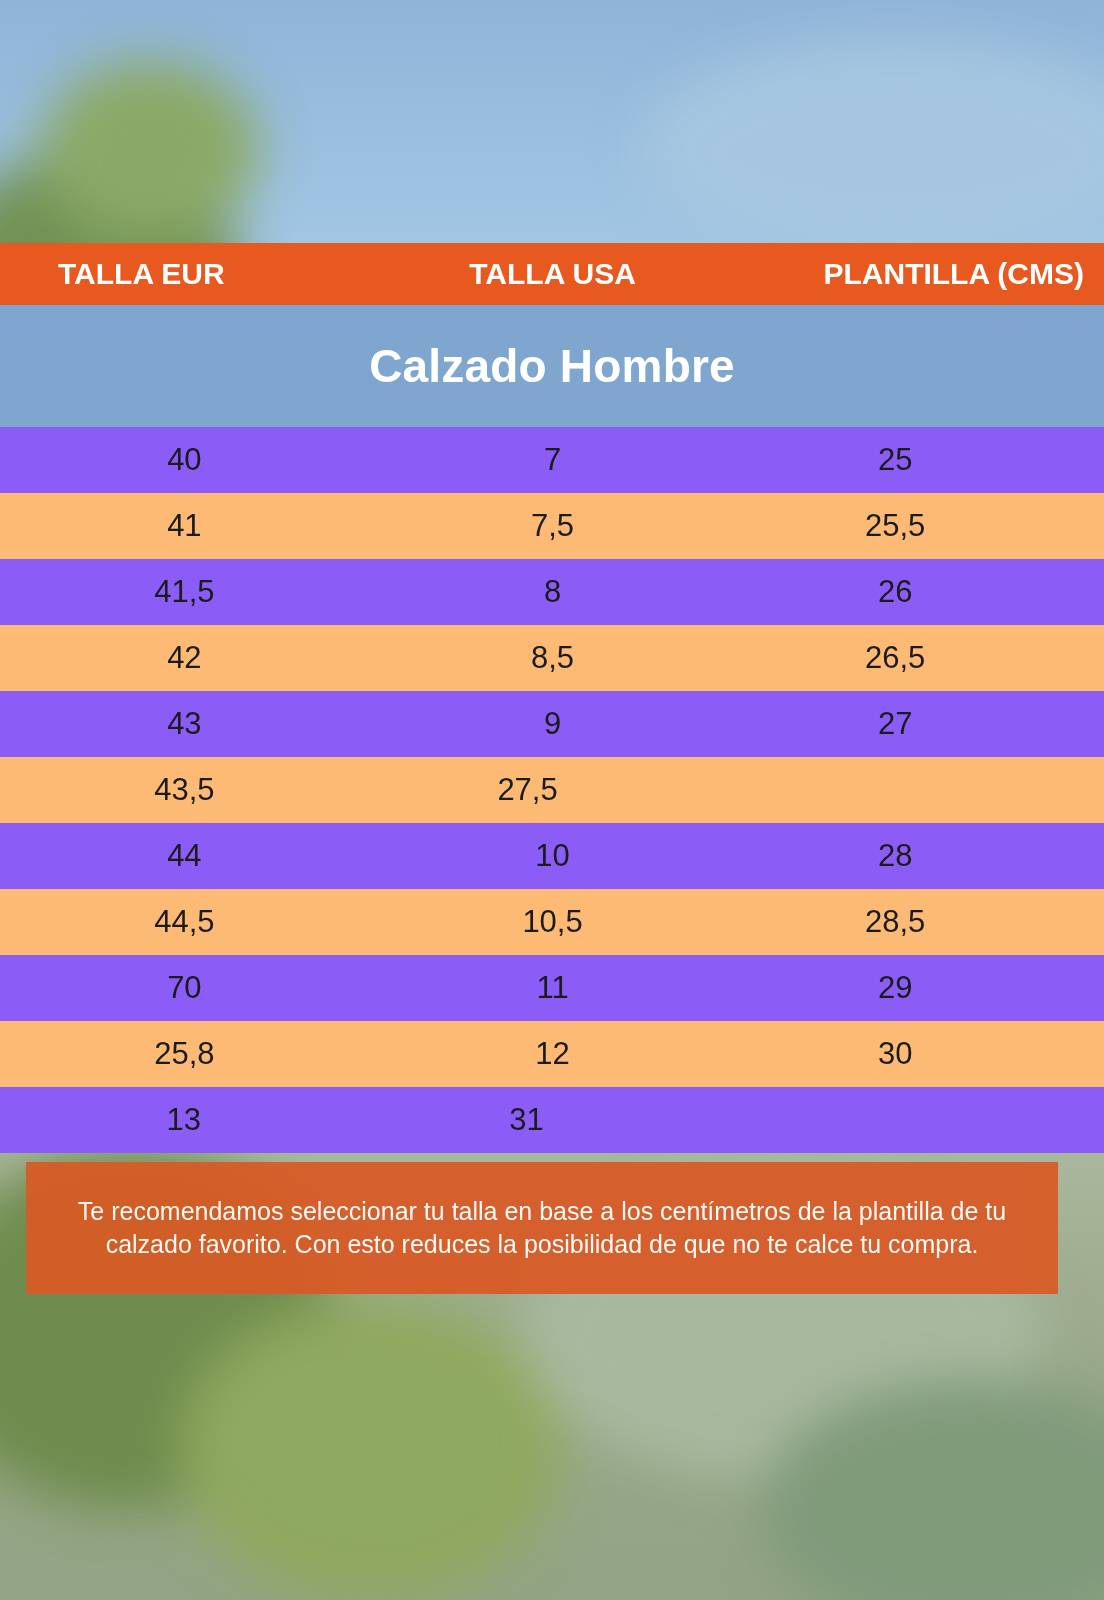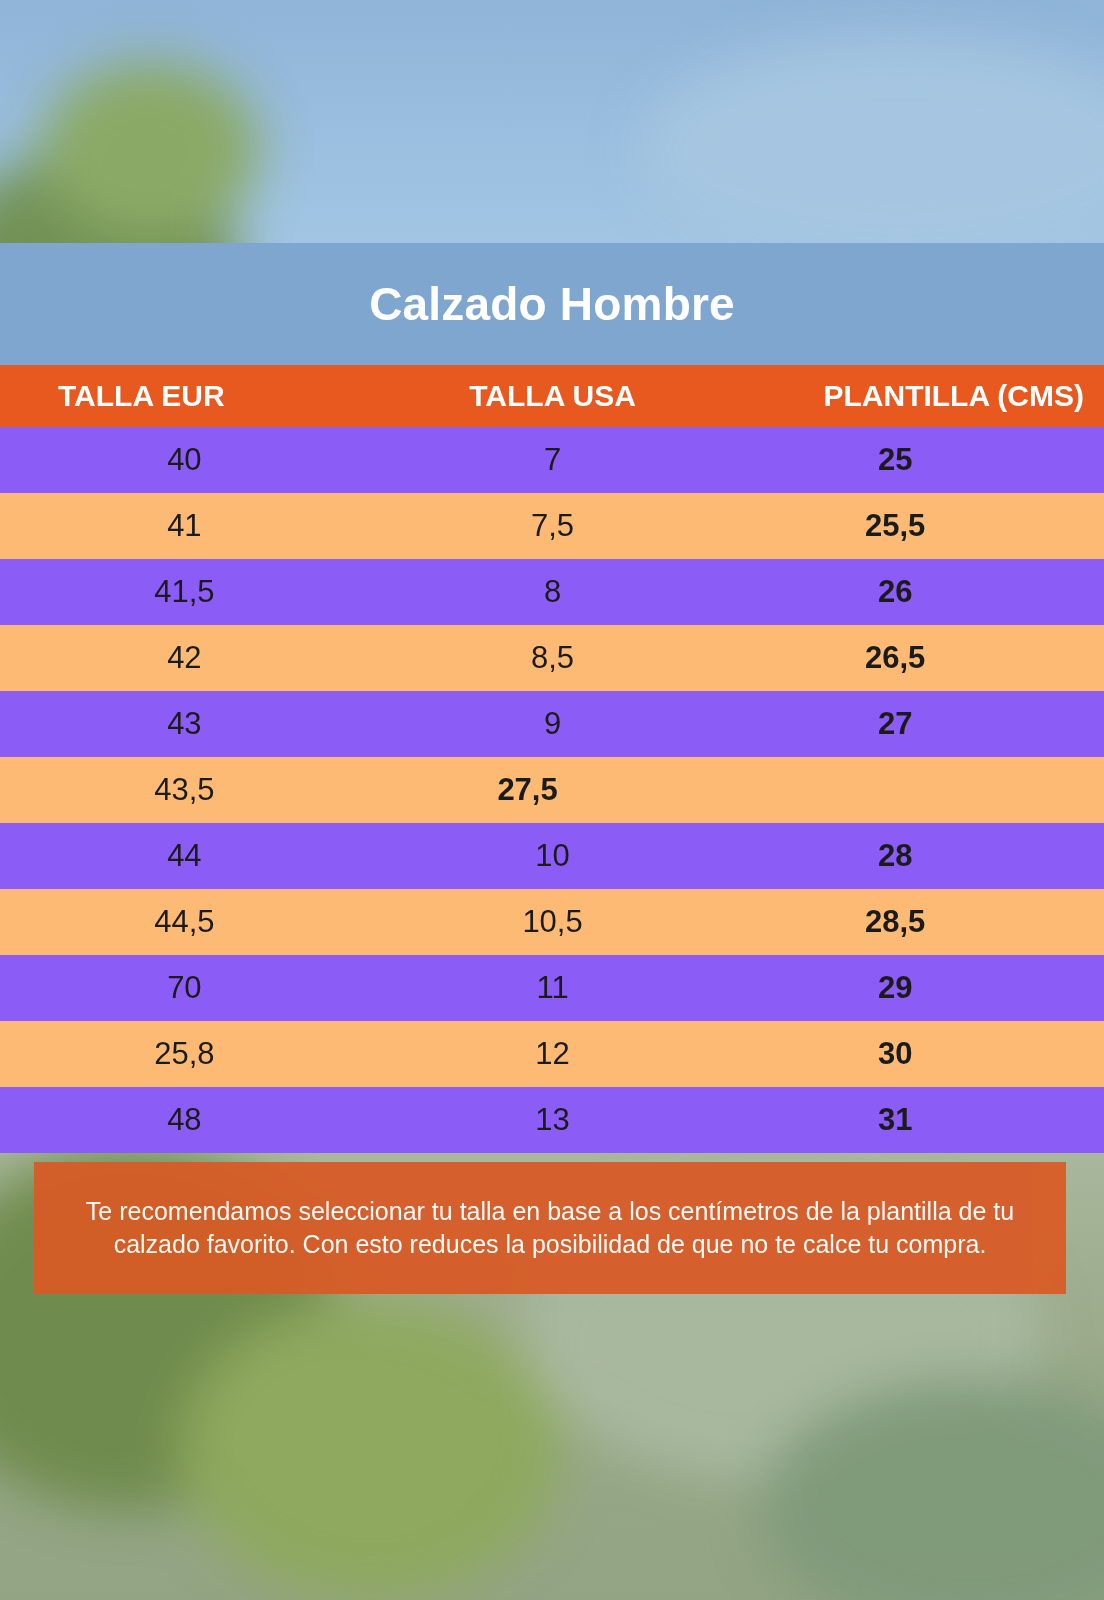--- a/index.html
+++ b/index.html
@@ -83,26 +83,26 @@
     height: 66px;
   }
   .data-row.odd  { background: #8b5cf6; }
   .data-row.even { background: #fdba74; }
   .data-row .cell {
     font-size: 31px;
     color: #1b1b1b;
     text-align: center;
   }
   .data-row .col1 { text-align: center; }
-  .data-row .col3 { text-align: center; padding-right: 50px; box-sizing: border-box; font-weight: bold; }
+  .data-row .col3 { text-align: center; padding-right: 50px; box-sizing: border-box; }
 
   
   #note-wrap {
     position: absolute;
-    left: 12px;
+    left: 4px;
     top: 1140px;
     width: 920px;
     height: 200px;
     padding-left: 24px;
   }
   #note {
     position: absolute;
     left: 22px;
     top: 22px;
     width: 1032px;
@@ -133,30 +133,30 @@
     <div class="blob" style="left:-80px; top:1150px; width:420px; height:360px; background:#6d8a4a;"></div>
     <div class="blob" style="left:180px; top:1300px; width:380px; height:300px; background:#8fa95c;"></div>
     <div class="blob" style="left:520px; top:1180px; width:520px; height:300px; background:#a9b9a0;"></div>
     <div class="blob" style="left:760px; top:1380px; width:420px; height:260px; background:#7f9a7a;"></div>
     <div class="blob" style="left:640px; top:40px; width:520px; height:220px; background:#a7c6e0;"></div>
   </div>
 </div>
 
 <div id="card">
 
-  <div id="title-bar">
-    <span class="title">Calzado Hombre</span>
-  </div>
-
   <div id="header-row">
     <div class="hcell col1">TALLA EUR</div>
     <div class="hcell col2">TALLA USA</div>
     <div class="hcell col3">PLANTILLA (CMS)</div>
   </div>
 
+  <div id="title-bar">
+    <span class="title">Calzado Hombre</span>
+  </div>
+
   <div id="table-body">
     <div class="data-row odd">
       <div class="cell col1">40</div>
       <div class="cell col2">7</div>
       <div class="cell col3">25</div>
     </div>
     <div class="data-row even">
       <div class="cell col1">41</div>
       <div class="cell col2">7,5</div>
       <div class="cell col3">25,5</div>
@@ -194,21 +194,20 @@
       <div class="cell col1">70</div>
       <div class="cell col2">11</div>
       <div class="cell col3">29</div>
     </div>
     <div class="data-row even">
       <div class="cell col1">25,8</div>
       <div class="cell col2">12</div>
       <div class="cell col3">30</div>
     </div>
     <div class="data-row odd">
-      <div class="cell col1">48</div>
       <div class="cell col2">13</div>
       <div class="cell col3">31</div>
     </div>
   </div>
 </div>
 
 <div id="note-wrap">
   <div id="note">
     <p>Te recomendamos seleccionar tu talla en base a los centímetros de la plantilla de tu calzado favorito. Con esto reduces la posibilidad de que no te calce tu compra.</p>
   </div>

